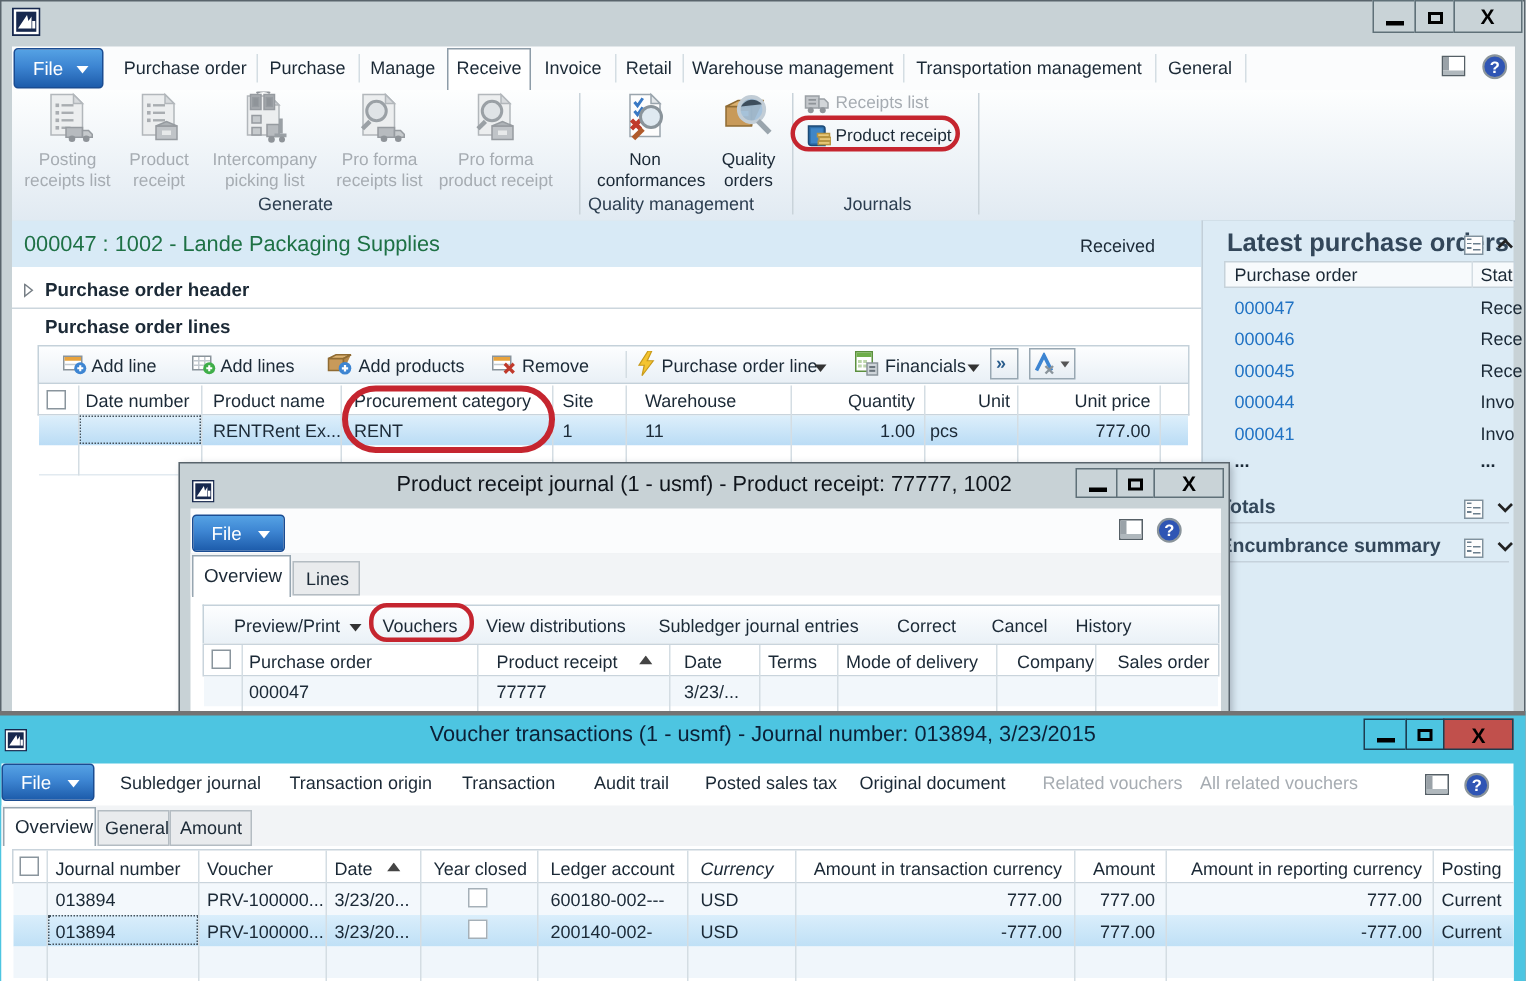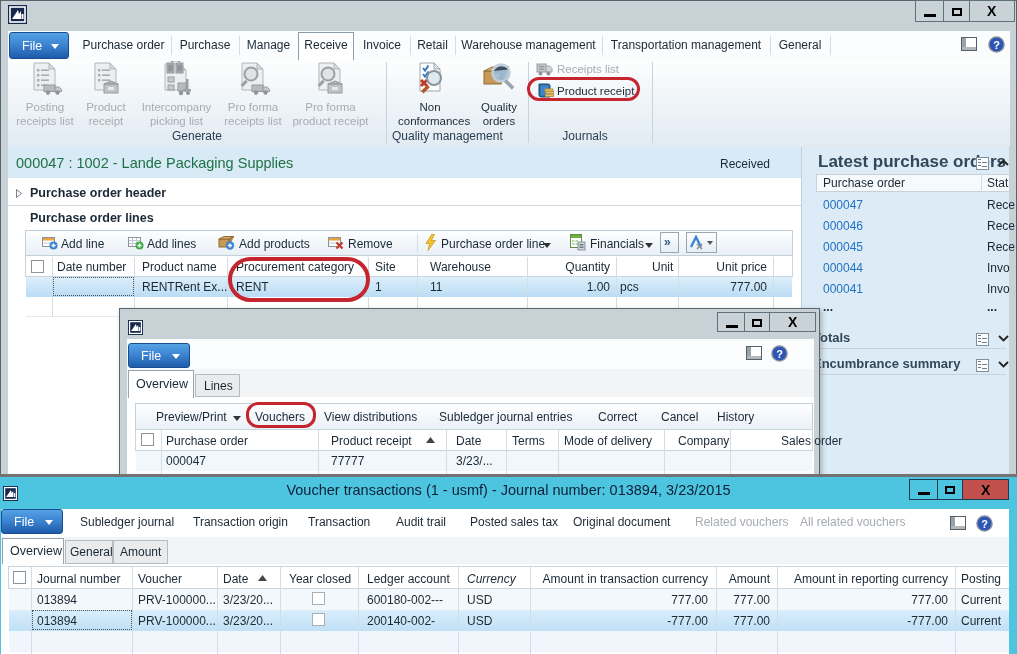--- a/index.html
+++ b/index.html
@@ -415,20 +415,21 @@
 <div class="abs" id="midwin" style="left:119px;top:308px;width:701px;height:346px;background:#c8d2d6;border:1px solid #59646c;box-shadow:2px 2px 5px rgba(60,70,80,.35);z-index:5;">
 
   <div class="abs" style="left:8px;top:11px;width:15px;height:15px;">
         <svg width="15" height="15" viewBox="0 0 19 19">
           <rect x="0" y="0" width="19" height="19" fill="#17284e"></rect>
           <rect x="2" y="2" width="15" height="15" fill="none" stroke="#fff" stroke-width="1.6"></rect>
           <path d="M4 14 L10 5 L11 9 L13 6 L13 14 Z" fill="#fff"></path>
           <rect x="13.5" y="9" width="2" height="5" fill="#fff"></rect>
         </svg>
       </div>
+  <div class="t" style="left:0;right:0;top:7px;text-align:center;font-size:14.5px;color:#10151c;">Product receipt journal (1 - usmf) - Product receipt: 77777, 1002</div>
   <div class="winbtn" style="left:597px;top:3px;width:28px;height:20px;">
         <div class="abs" style="left:8px;top:12px;width:12px;height:3px;background:#000;"></div>
       </div>
   <div class="winbtn" style="left:624px;top:3px;width:26px;height:20px;">
         <div class="abs" style="left:7px;top:6px;width:10px;height:8px;border:2px solid #000;"></div>
       </div>
   <div class="winbtn" style="left:649px;top:3px;width:47px;height:20px;">
         <div class="abs" style="left:18px;top:1px;font-size:14px;font-weight:bold;color:#000;">X</div>
       </div>
 
@@ -475,21 +476,21 @@
   <div class="t" style="left:211px;top:125px;">Product receipt</div>
   <div class="abs" style="left:306px;top:128px;">
         <svg width="9" height="6">
           <path d="M4.5 0 L9 6 L0 6 Z" fill="#444"></path>
         </svg>
       </div>
   <div class="t" style="left:336px;top:125px;">Date</div>
   <div class="t" style="left:392px;top:125px;">Terms</div>
   <div class="t" style="left:444px;top:125px;">Mode of delivery</div>
   <div class="t" style="left:558px;top:125px;">Company</div>
-  <div class="t" style="left:661px;top:125px;">Sales order</div>
+  <div class="t" style="left:625px;top:125px;">Sales order</div>
 
   <div class="abs" style="left:16px;top:142px;width:676px;height:20px;background:#f2f7fb;"></div>
   <div class="t" style="left:46px;top:145px;">000047</div>
   <div class="t" style="left:211px;top:145px;">77777</div>
   <div class="t" style="left:336px;top:145px;">3/23/...</div>
   <div class="abs" style="left:16px;top:162px;width:676px;height:20px;background:#fff;"></div>
   <div class="vline" style="left:41px;top:121px;height:60px;"></div>
   <div class="vline" style="left:198px;top:121px;height:60px;"></div>
   <div class="vline" style="left:326px;top:121px;height:60px;"></div>
   <div class="vline" style="left:386px;top:121px;height:60px;"></div>

